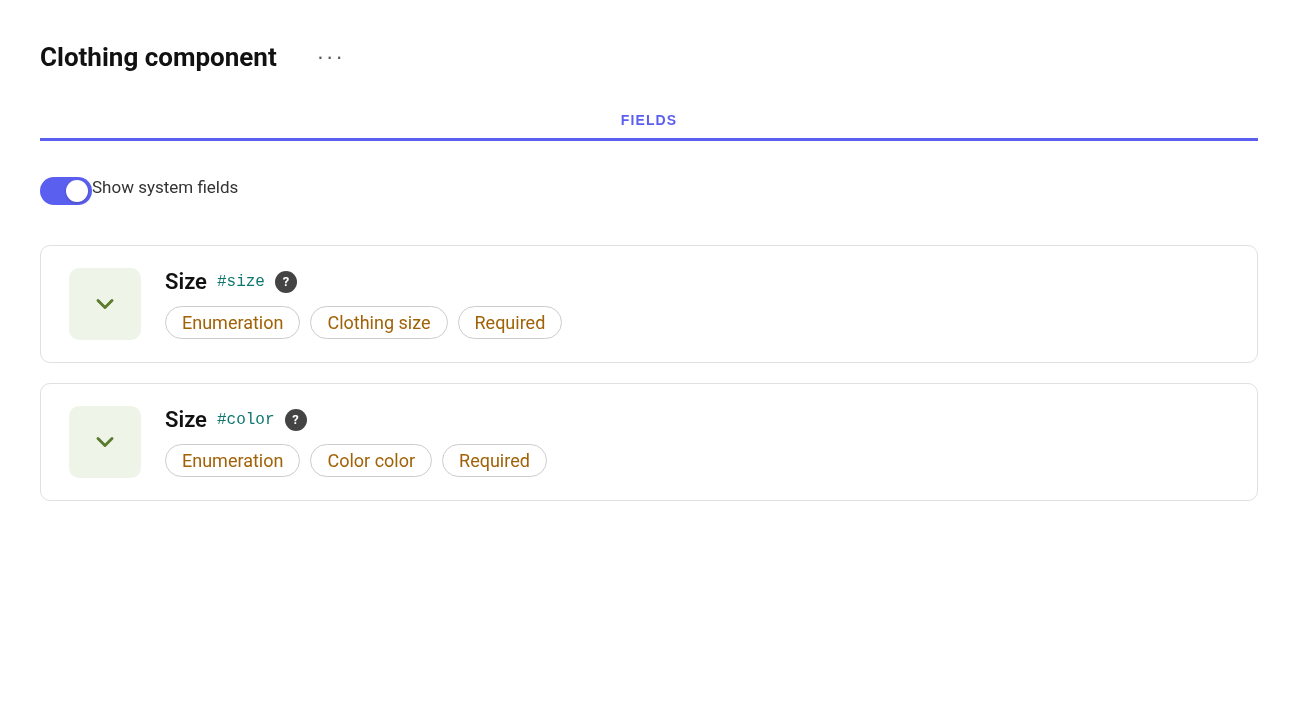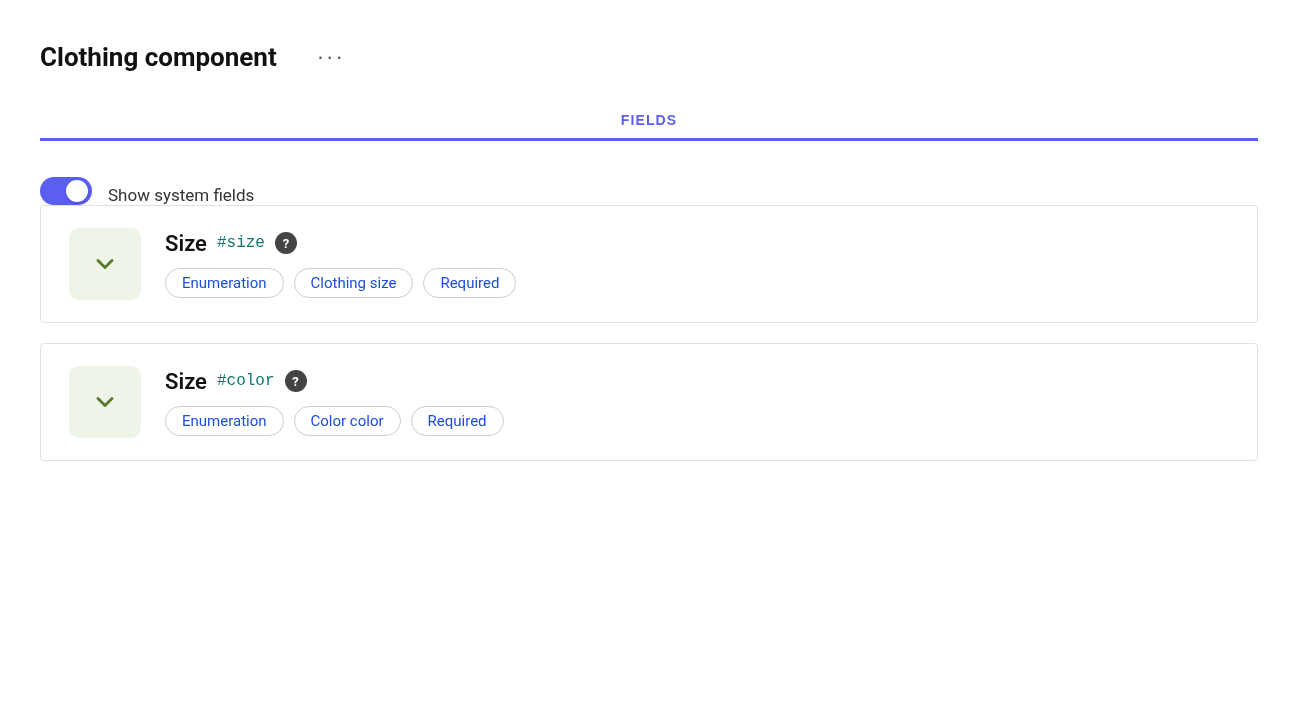--- a/index.html
+++ b/index.html
@@ -73,22 +73,22 @@
     }
 
     .tab.active {
       color: #5b5fef;
       border-bottom: 3px solid #5b5fef;
     }
 
     
     .toggle-row {
       display: flex;
-      align-items: flex-end;
-      gap: 16px;
+      align-items: flex-start;
+      margin-bottom: 40px;
     }
 
     .toggle-switch {
       position: relative;
       width: 52px;
       height: 28px;
       cursor: pointer;
     }
 
     .toggle-switch input {
@@ -124,21 +124,21 @@
       font-size: 17px;
       color: #333;
     }
 
     
     .field-card {
       display: flex;
       align-items: center;
       gap: 24px;
       border: 1.5px solid #e0e0e0;
-      border-radius: 4px;
+      border-radius: 10px;
       padding: 22px 28px;
       margin-bottom: 20px;
       background: #fff;
     }
 
     .field-icon {
       width: 72px;
       height: 72px;
       background: #eef5e8;
       border-radius: 10px;
@@ -195,22 +195,22 @@
     .field-tags {
       display: flex;
       gap: 10px;
       flex-wrap: wrap;
     }
 
     .tag {
       border: 1.5px solid #ccc;
       border-radius: 20px;
       padding: 5px 16px;
-      font-size: 15px;
-      color: #1d4ed8;
+      font-size: 18px;
+      color: #a16207;
       background: #fff;
     }
   </style>
 </head>
 <body>
 
 <div class="page-header">
   <span class="page-title">Clothing component</span>
   <button class="more-menu-btn">···</button>
 </div>

